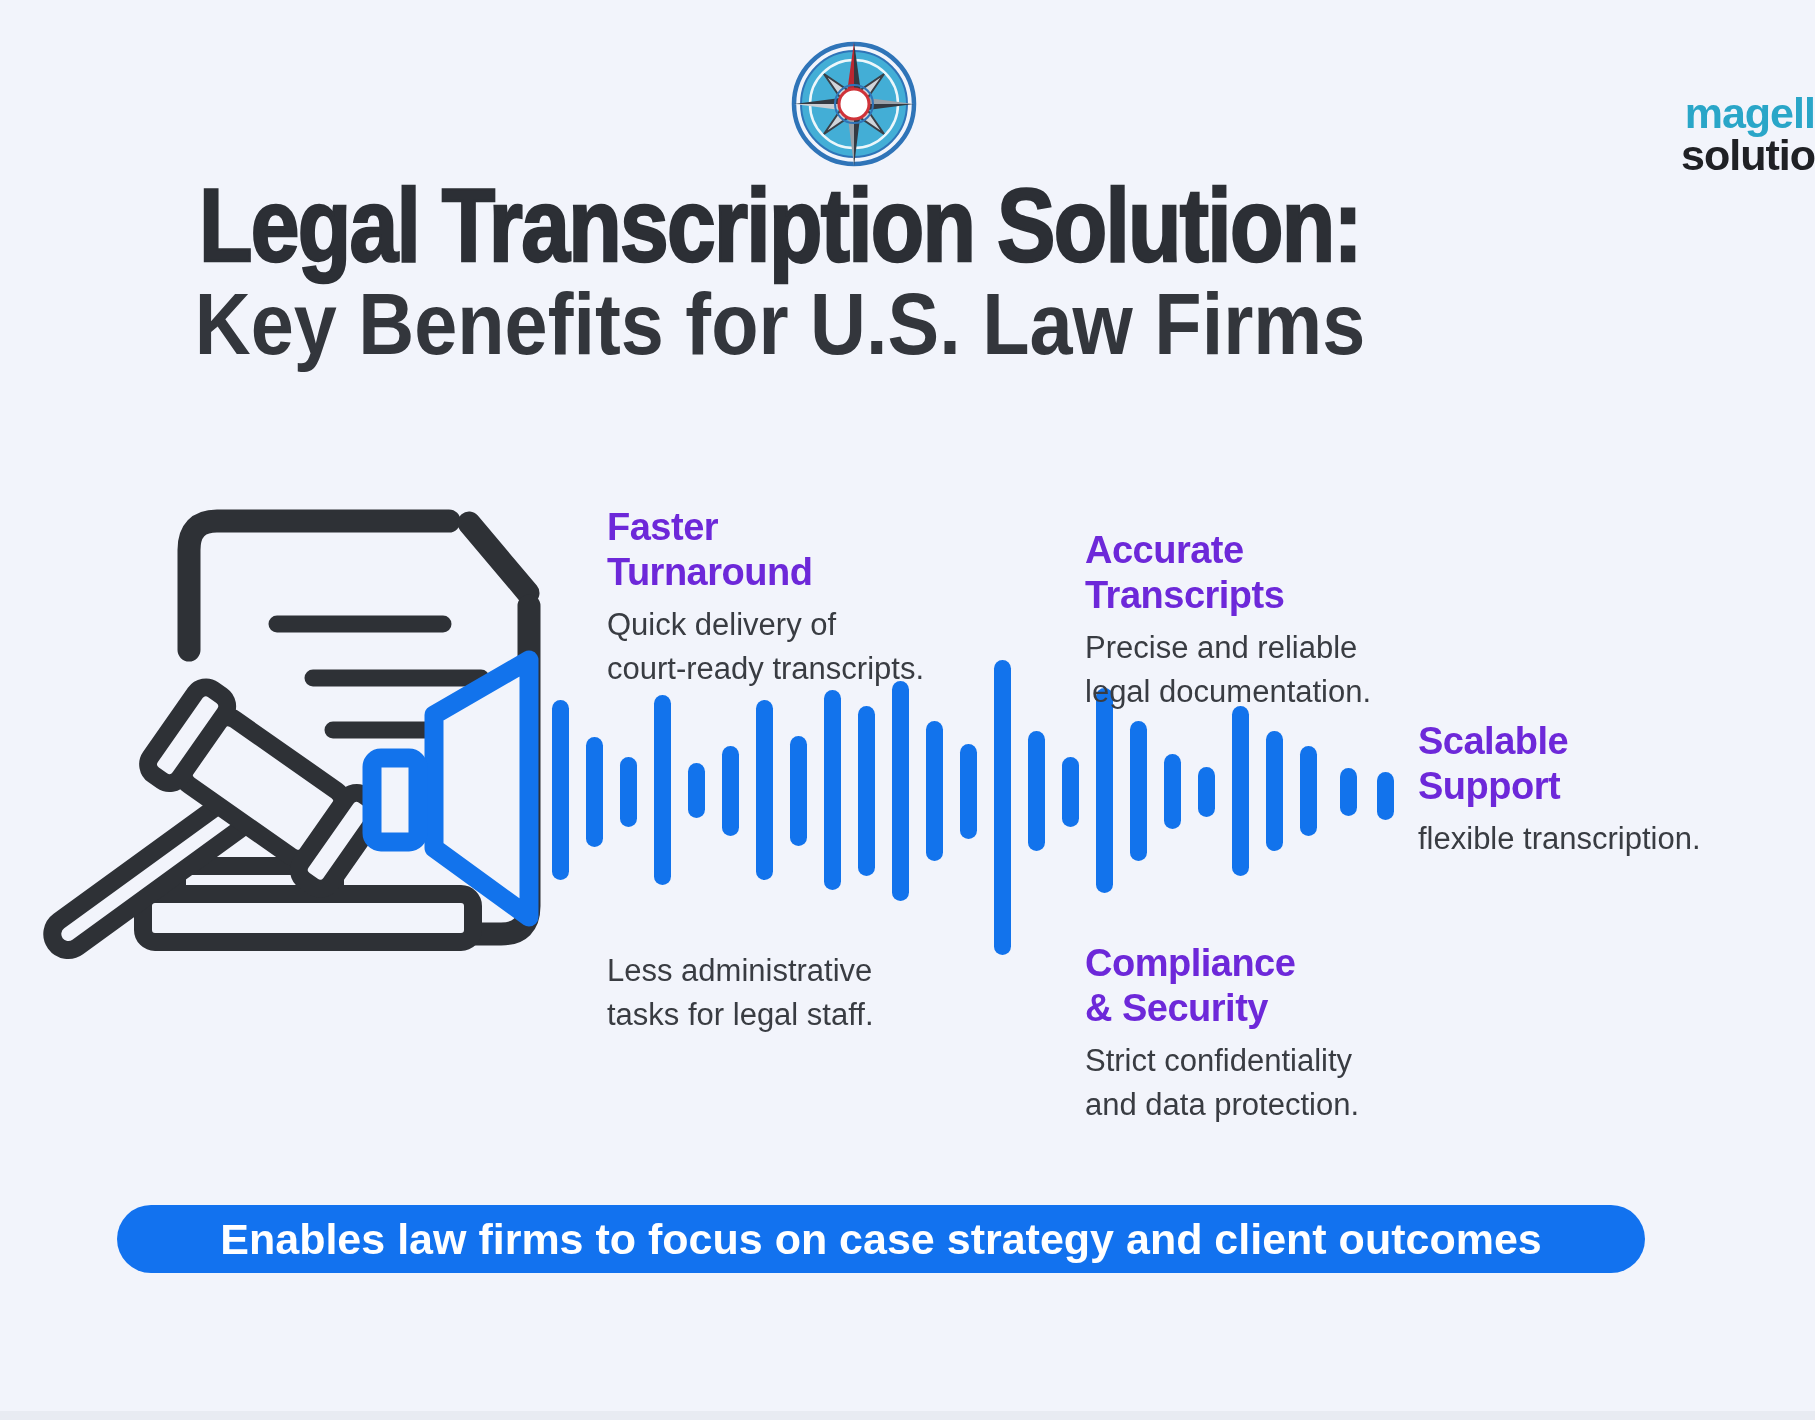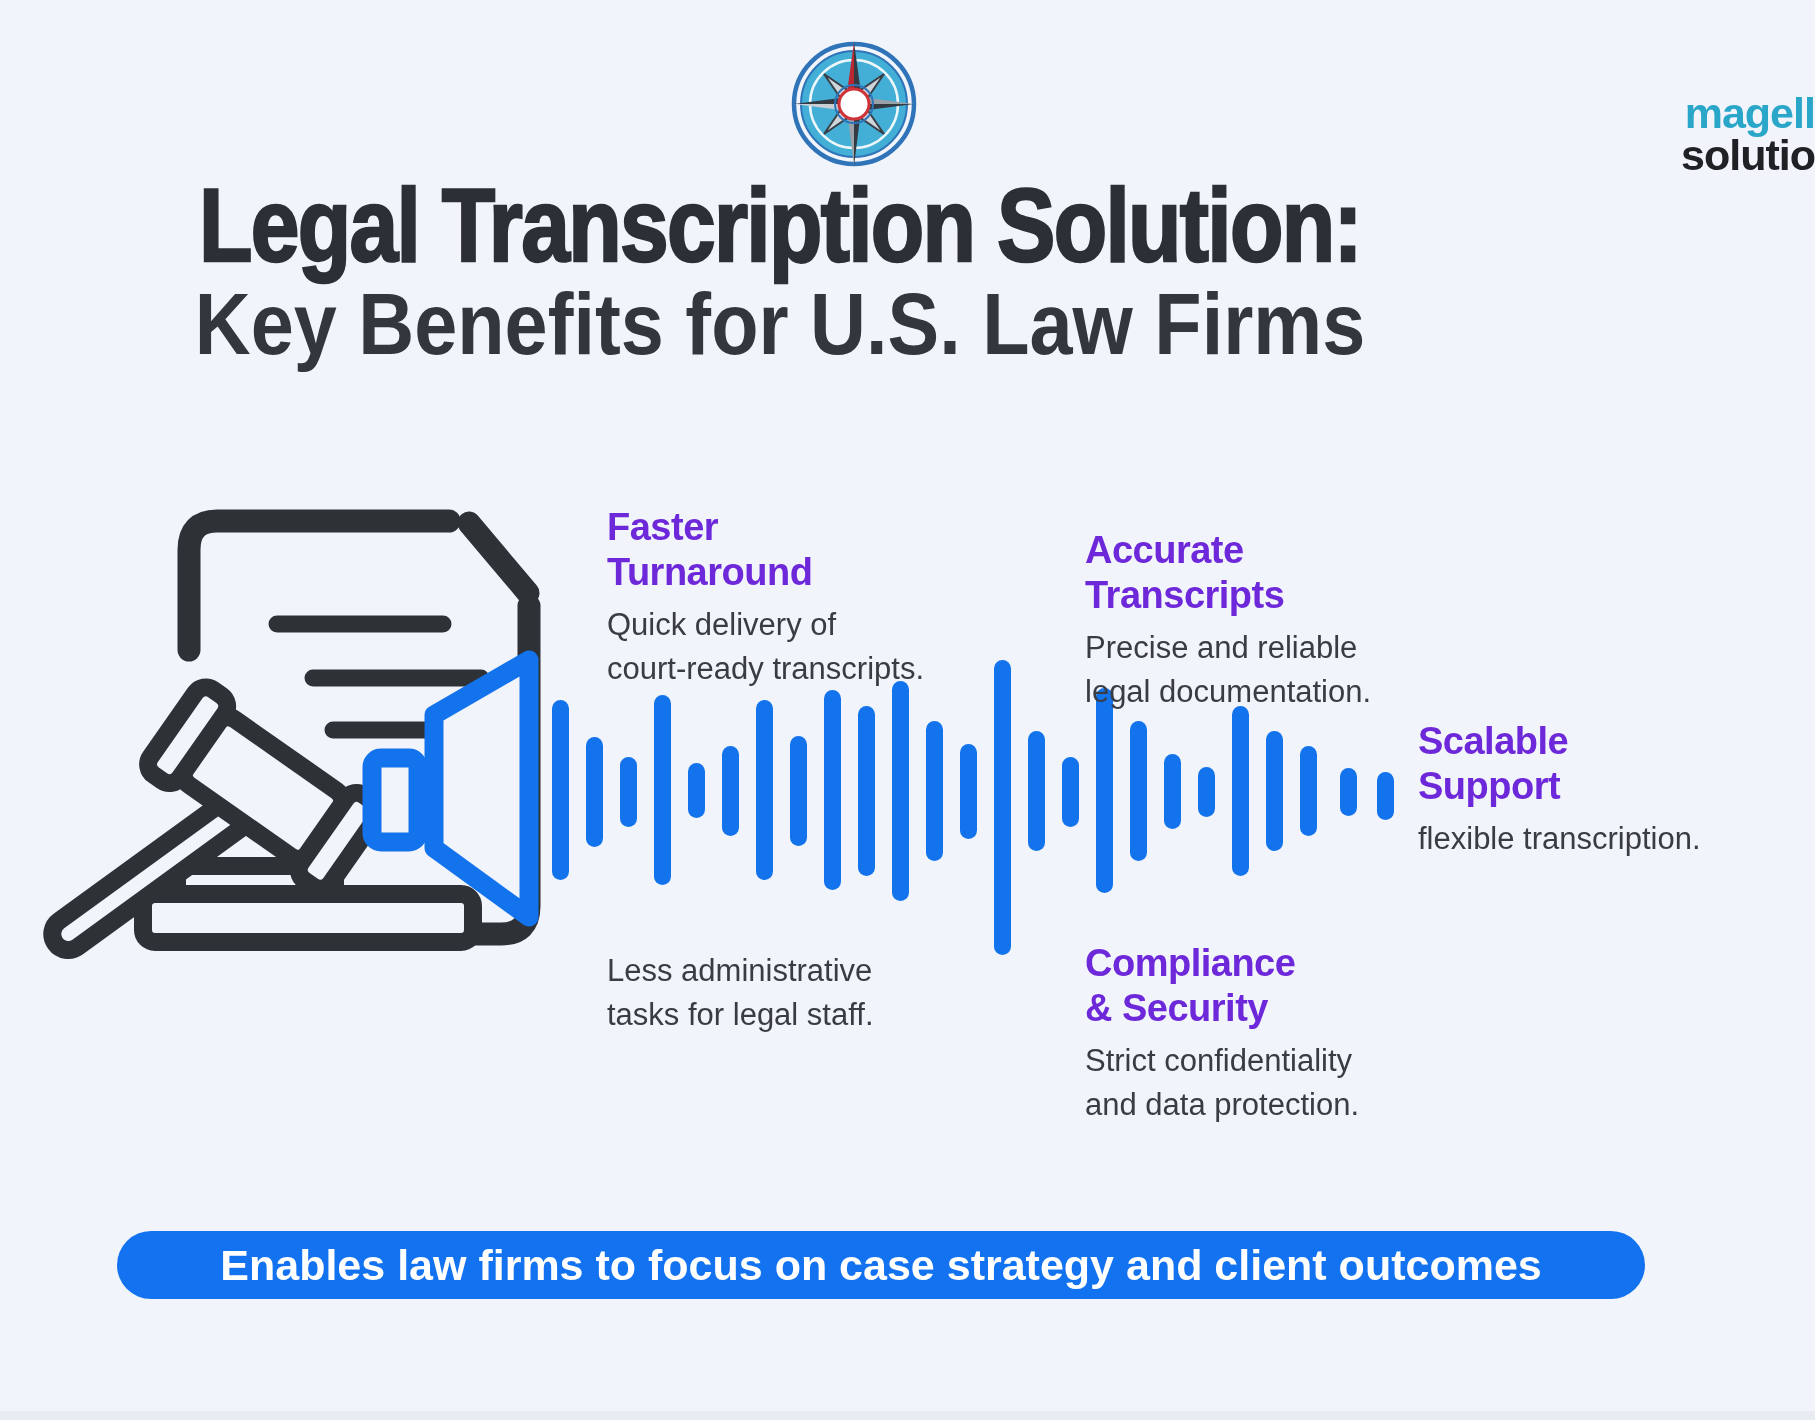--- a/index.html
+++ b/index.html
@@ -35,21 +35,21 @@
 
   
   .illu-doc{fill:none;stroke:#2e3136;stroke-width:23;stroke-linecap:round;stroke-linejoin:round;}
   .illu-line{fill:none;stroke:#2e3136;stroke-width:17;stroke-linecap:round;}
   .illu-out{fill:#f2f4fb;stroke:#2e3136;stroke-width:18;stroke-linejoin:round;}
   .illu-spk{fill:#f2f4fb;stroke:#1273ec;stroke-width:19;stroke-linejoin:round;stroke-linecap:round;}
 
   
   .banner{position:absolute;left:117px;top:1205px;width:1528px;height:68px;border-radius:34px;
           background:#1272ef;color:#ffffff;text-align:center;line-height:68px;
-          font-size:43px;font-weight:700;letter-spacing:0px;margin-top:26px;}
+          font-size:43px;font-weight:700;letter-spacing:0px;}
 
   .footer-strip{position:absolute;left:0;bottom:0;width:100%;height:9px;background:#e8ebf2;}
 </style>
 </head>
 <body>
 
 <div class="abs" style="left:788px;top:38px;width:330px;height:130px;text-align:right;">
   <svg class="abs" style="left:0;top:0;" width="132" height="132" viewBox="0 0 132 132">
     <circle cx="66" cy="66" r="60" fill="none" stroke="#2f74b8" stroke-width="4.5"></circle>
     <circle cx="66" cy="66" r="53" fill="#43aed6" stroke="#2f74b8" stroke-width="2"></circle>

